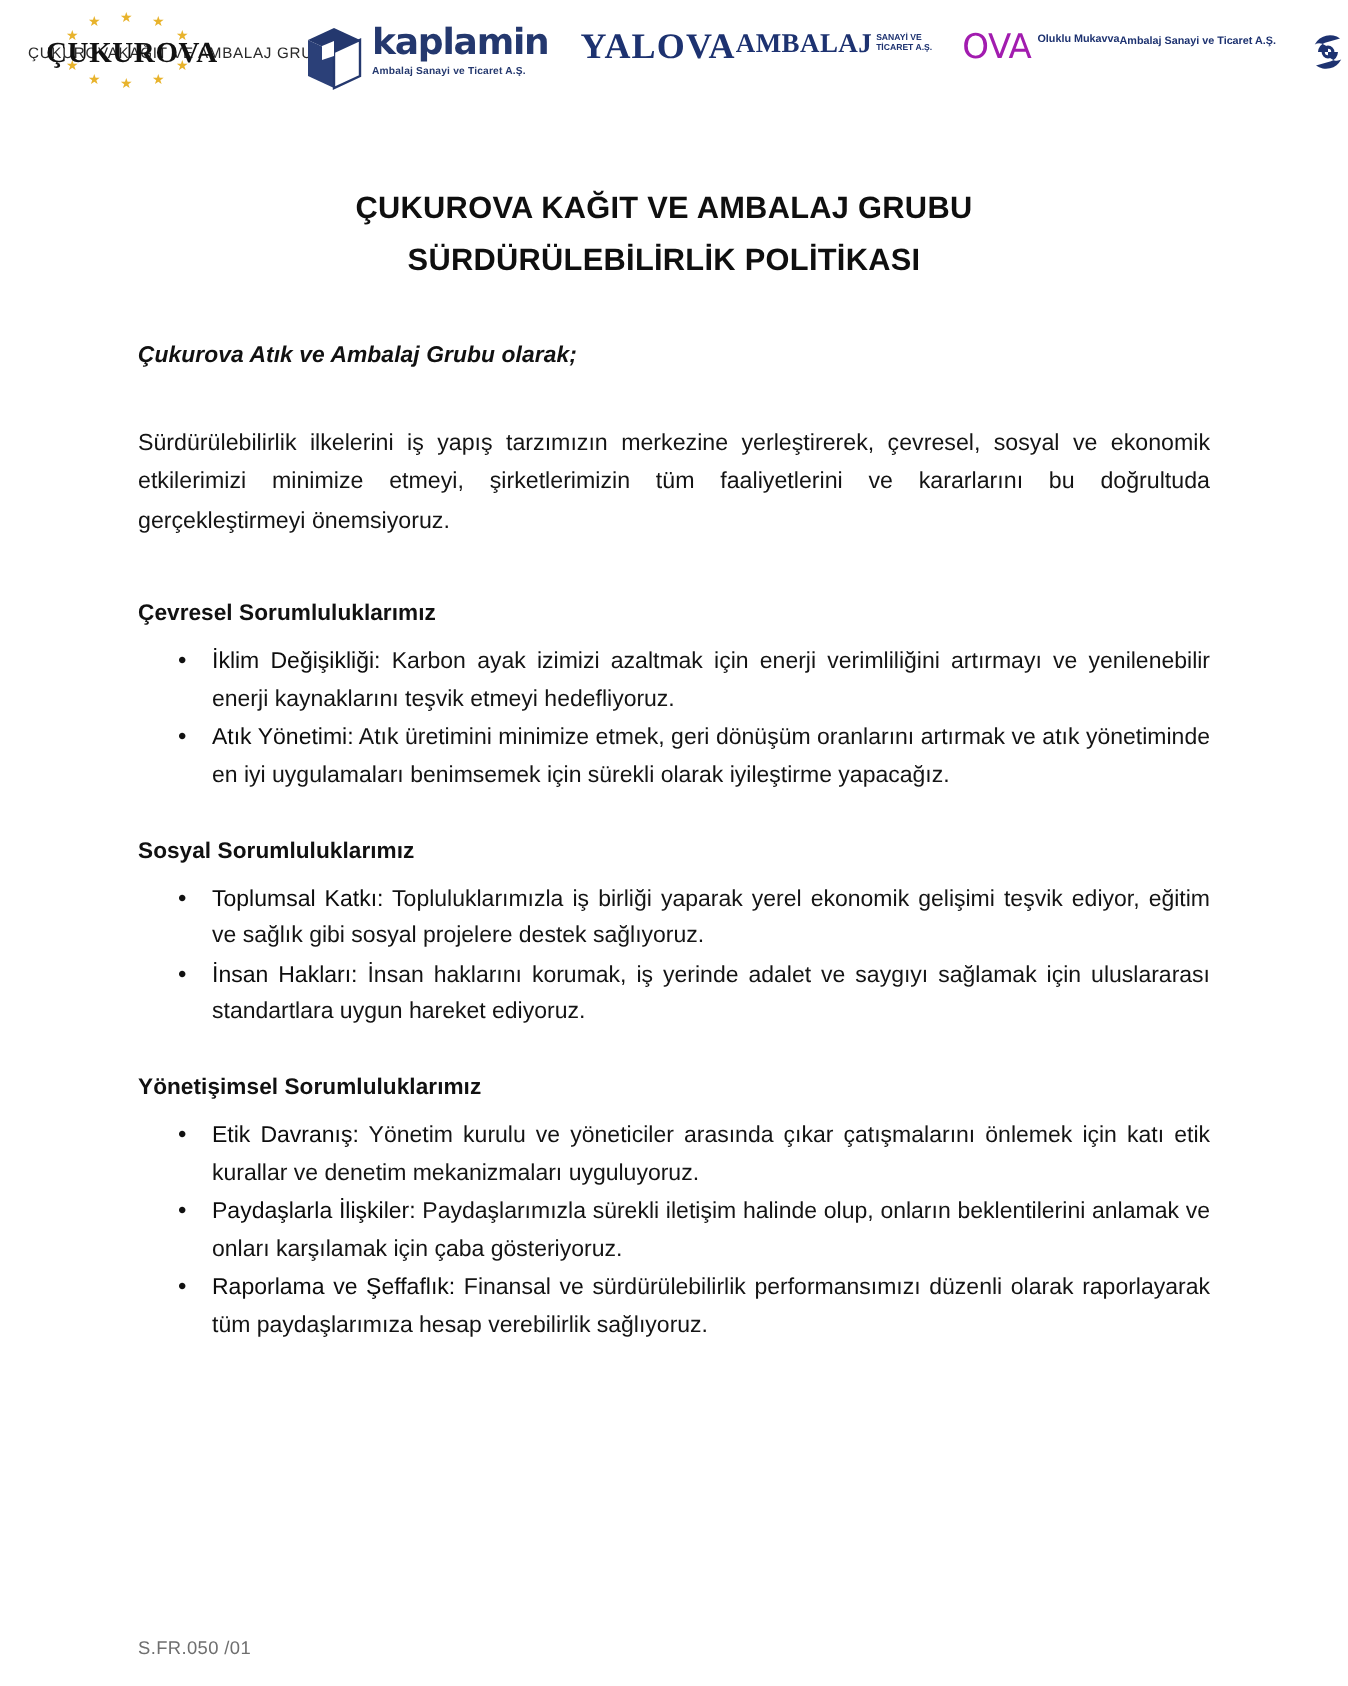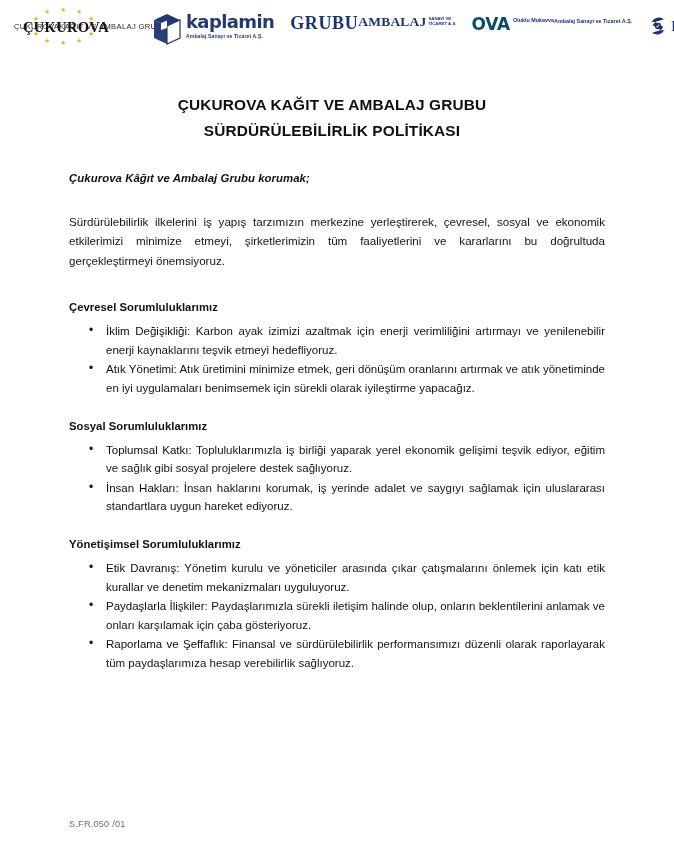--- a/index.html
+++ b/index.html
@@ -160,23 +160,23 @@
     margin-right: 15px;
     padding-top: 12px;
     align-items: flex-start;
   }
   .ova-row {
     display: flex;
     align-items: flex-start;
   }
   .ova-name {
     font-family: "DejaVu Sans", sans-serif;
-    font-weight: bold;
+    font-weight: normal;
     font-size: 17px;
-    color: #0c4a6e;
+    color: #a21caf;
     line-height: 16px;
     letter-spacing: -0.2px;
   }
   .ova-small {
     font-size: 5.4px;
     font-weight: bold;
     color: #1d3270;
     margin-left: 3px;
     margin-top: 1px;
     white-space: nowrap;
@@ -394,21 +394,21 @@
           <polygon points="9,10 15,7.5 15,15 9,17" fill="#ffffff"></polygon>
         </svg>
       </div>
       <div class="kap-text">
         <div class="kap-name">kaplamin</div>
         <div class="kap-tag">Ambalaj Sanayi ve Ticaret A.Ş.</div>
       </div>
     </div>
 
     <div class="logo logo-yalova">
-      <div class="yal-top">GRUBU</div>
+      <div class="yal-top">YALOVA</div>
       <div class="yal-bot-row">
         <span class="yal-bot">AMBALAJ</span>
         <span>
           <span class="yal-mini" style="display:block;">SANAYİ VE</span>
           <span class="yal-mini" style="display:block;">TİCARET A.Ş.</span>
         </span>
       </div>
     </div>
 
     <div class="logo logo-ova">
@@ -451,21 +451,21 @@
 
   </div>
 
   <div class="doc-title">
     <div class="line">ÇUKUROVA KAĞIT VE AMBALAJ GRUBU</div>
     <div class="line">SÜRDÜRÜLEBİLİRLİK POLİTİKASI</div>
   </div>
 
   <div class="body-area">
 
-    <p class="lead">Çukurova Kâğıt ve Ambalaj Grubu korumak;</p>
+    <p class="lead">Çukurova Atık ve Ambalaj Grubu olarak;</p>
 
     <p class="intro">Sürdürülebilirlik ilkelerini iş yapış tarzımızın merkezine yerleştirerek, çevresel, sosyal ve ekonomik etkilerimizi minimize etmeyi, şirketlerimizin tüm faaliyetlerini ve kararlarını bu doğrultuda gerçekleştirmeyi önemsiyoruz.</p>
 
     <div id="sections-host">
         <div class="section">
           <div class="section-heading">Çevresel Sorumluluklarımız</div>
           <ul class="points">
             <li><b>İklim Değişikliği:</b><span> Karbon ayak izimizi azaltmak için enerji verimliliğini artırmayı ve yenilenebilir enerji kaynaklarını teşvik etmeyi hedefliyoruz.</span></li>
             <li><b>Atık Yönetimi:</b><span> Atık üretimini minimize etmek, geri dönüşüm oranlarını artırmak ve atık yönetiminde en iyi uygulamaları benimsemek için sürekli olarak iyileştirme yapacağız.</span></li>
           </ul>

